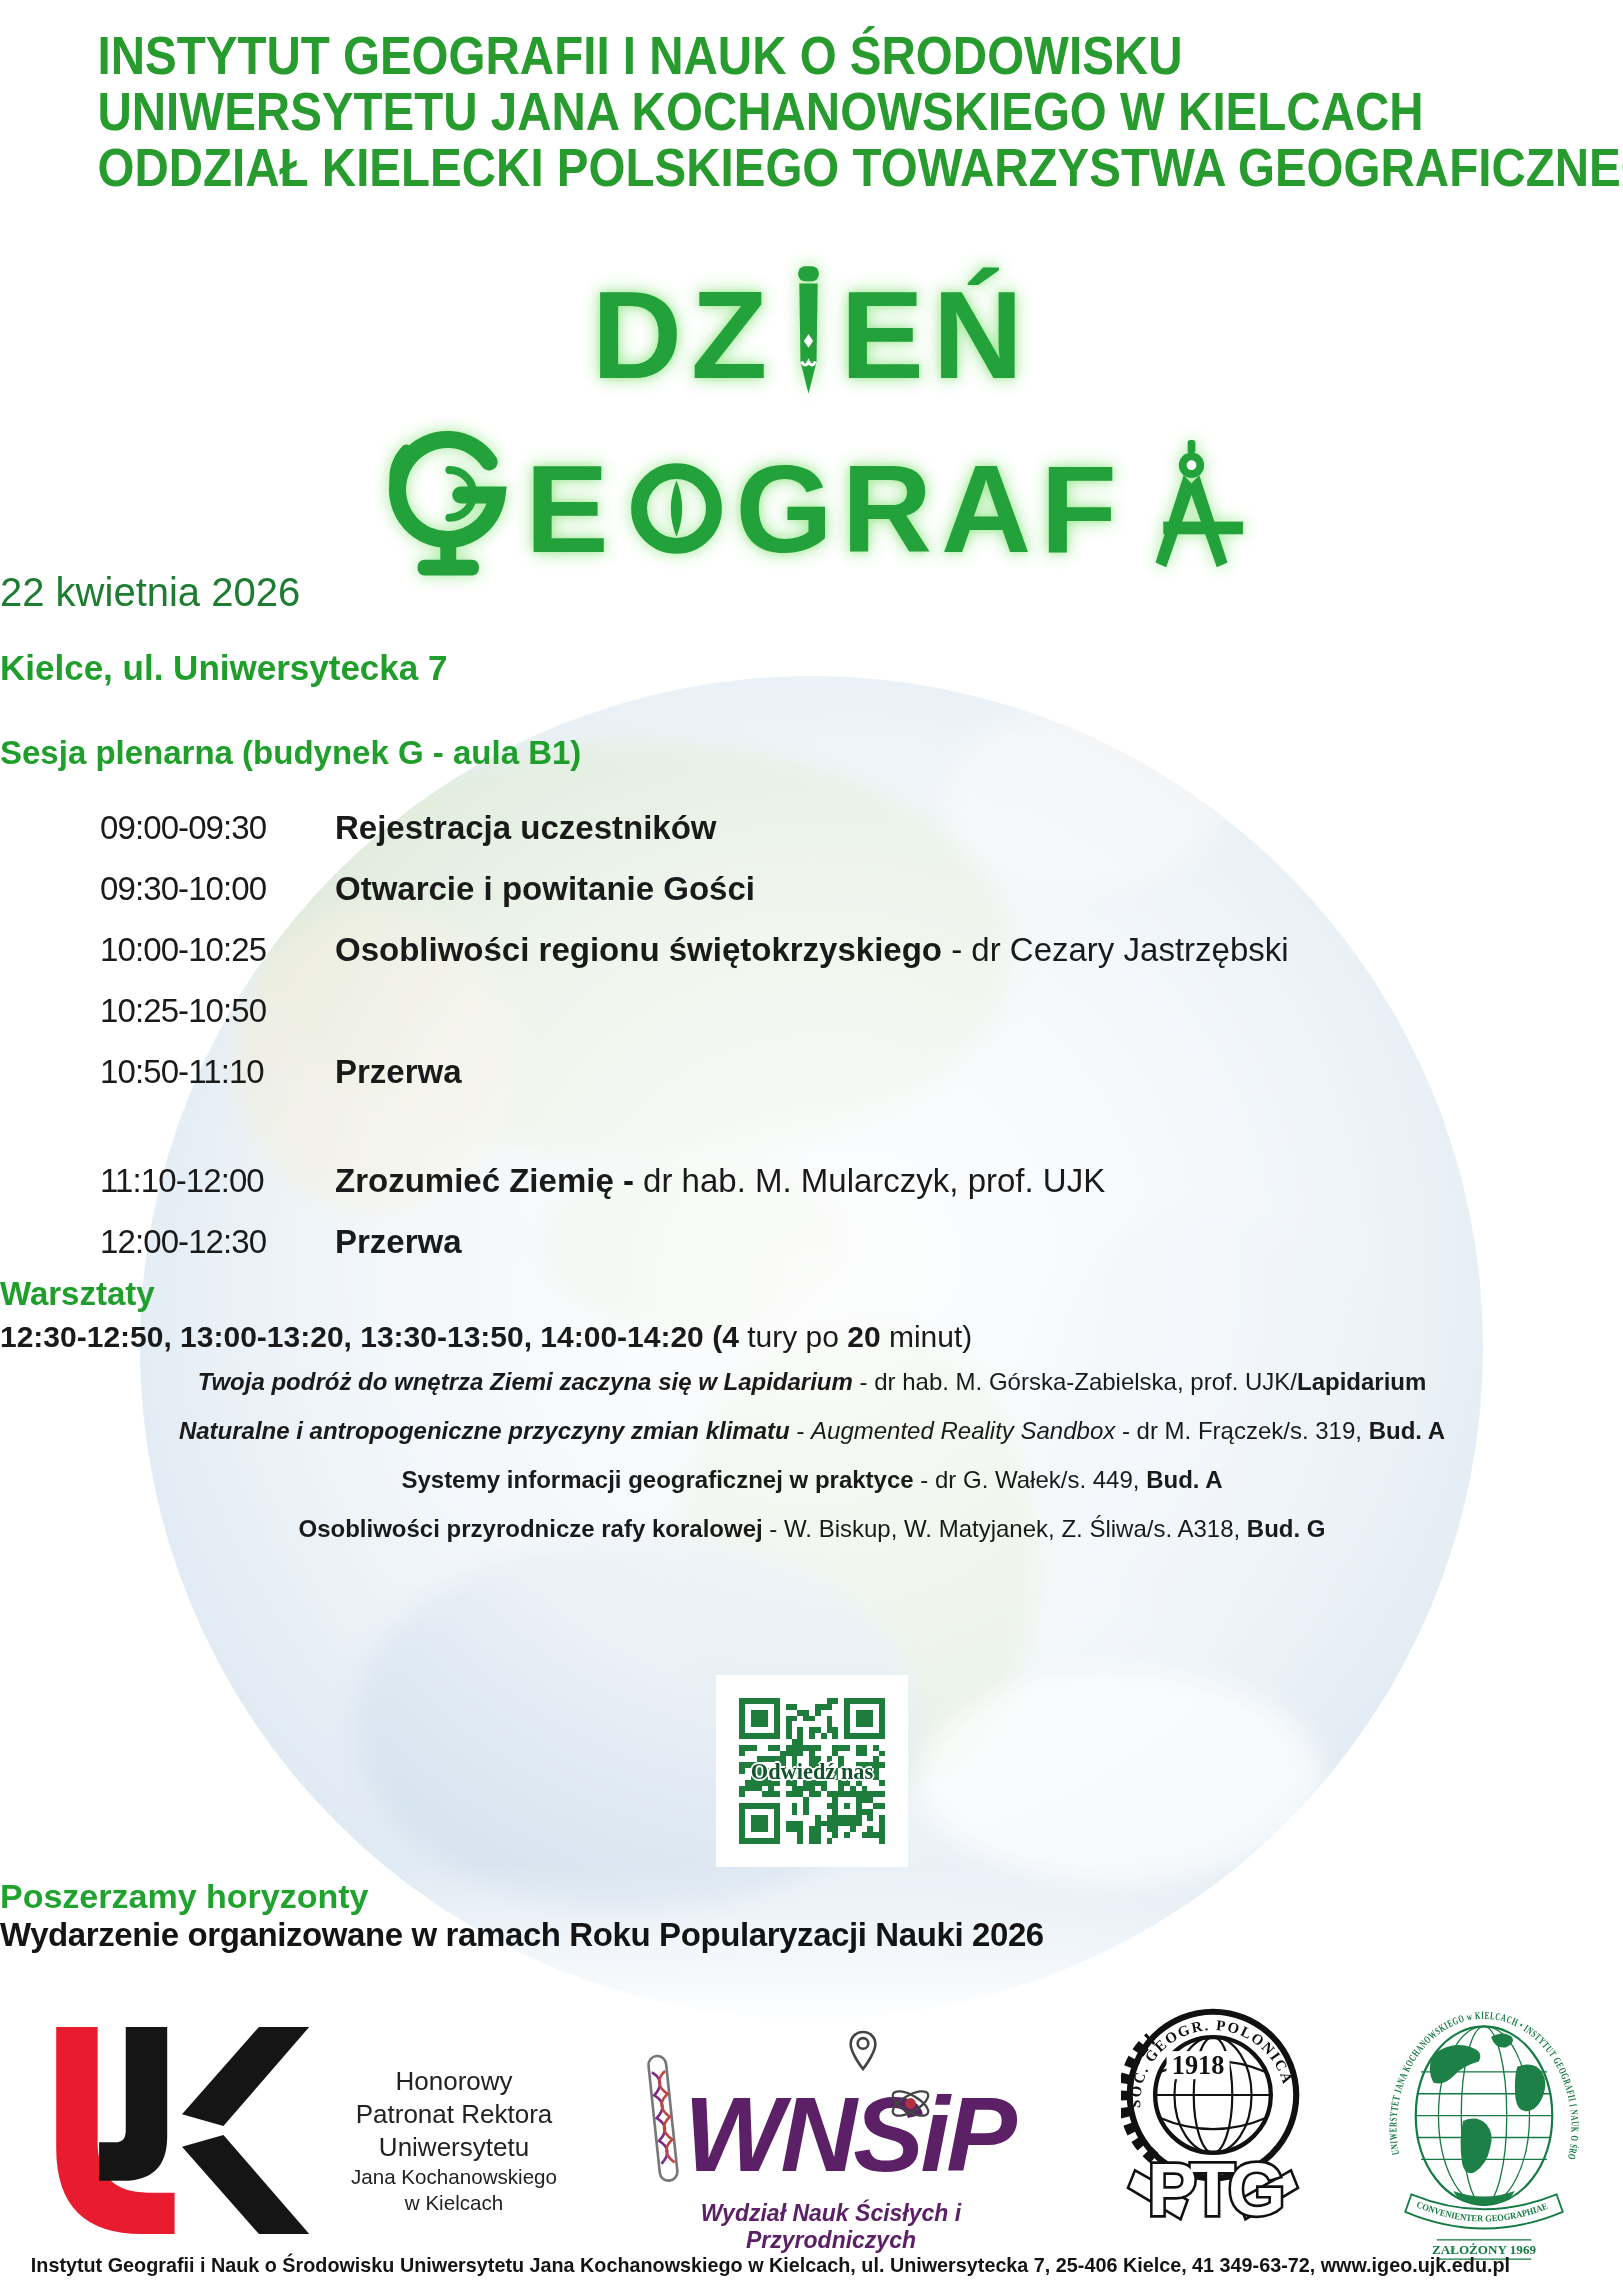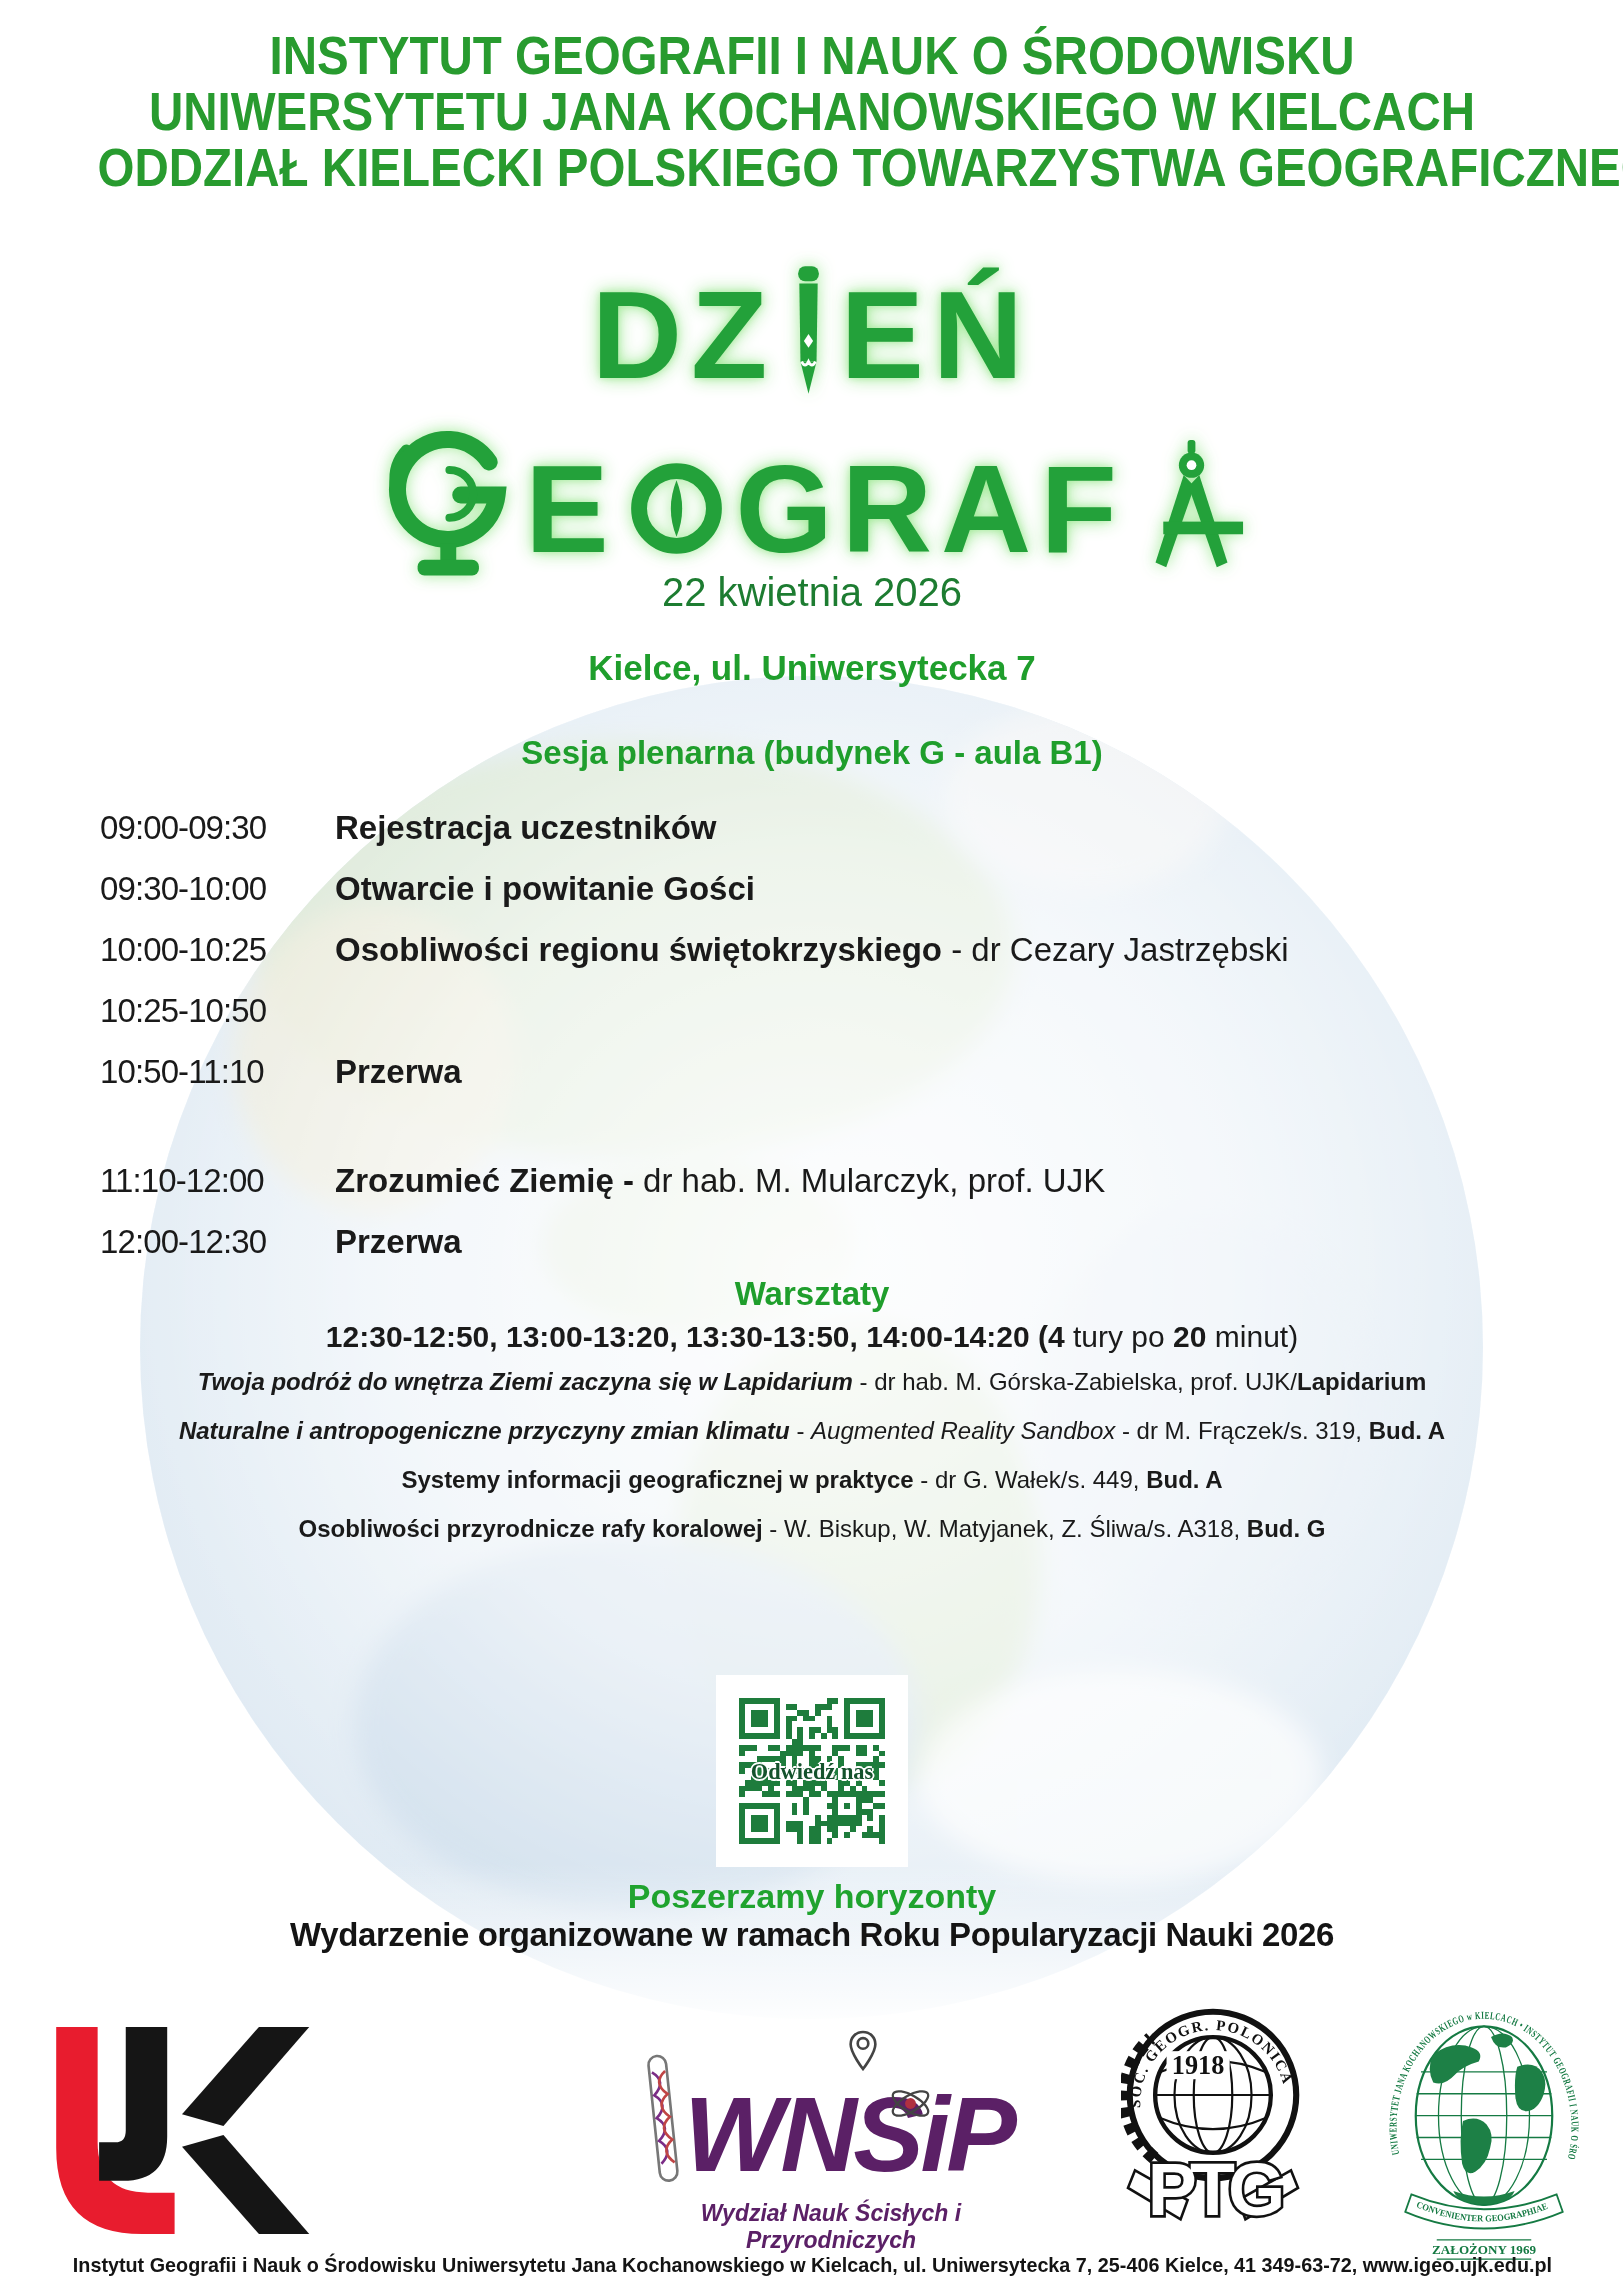--- a/index.html
+++ b/index.html
@@ -16,21 +16,21 @@
   .earth .blob{position:absolute; border-radius:50%; filter:blur(12.5px);}
   .earth::after{
     content:""; position:absolute; inset:0;
     background:radial-gradient(circle at 50% 45%, rgba(255,255,255,.9) 0%, rgba(255,255,255,.6) 42%, rgba(255,255,255,.15) 72%, rgba(255,255,255,0) 100%);
   }
   .earth-fade{
     position:absolute; left:0; top:1863px; width:1624px; height:206px;
     background:linear-gradient(to bottom, rgba(255,255,255,0), #fff 80%);
   }
   
-  .center{position:absolute; left:0; width:1624px; text-align:center;}
+  .center{position:absolute; left:0; width:1624px; text-align:left;}
   .b{font-weight:bold;} .i{font-style:italic;}
   
   .org-header{top:27px; line-height:56px; font-weight:bold; color:#289b2f; font-size:54px;}
   .org-header .hline{display:block; transform:scaleX(.88); white-space:nowrap;}
   
   .logo-line{display:flex; justify-content:center; align-items:center; gap:12.5px;
     font-weight:bold; color:#23a13a; letter-spacing:9px;
     text-shadow:0 0 18px rgba(151,231,140,.95), 0 0 6.3px rgba(187,240,177,.9);}
   .logo-line svg{filter:drop-shadow(0 0 8px rgba(151,231,140,.9));}
   .logo1{top:240px; height:188px; font-size:125px;}
@@ -506,20 +506,31 @@
   <div class="center slogan">Poszerzamy horyzonty</div>
   <div class="center event-note">Wydarzenie organizowane w ramach Roku Popularyzacji Nauki 2026</div>
 
   <svg class="ujk-logo" width="296" height="235" viewBox="0 0 200 150">
     <path d="M15,5 h28 v78 q0,34 34,34 h18 v28 h-22 q-58,0 -58,-58 z" fill="#e81c2e"></path>
     <path d="M62,5 h28 v74 q0,30 -30,30 h-16 v-26 h11 q7,0 7,-8 z" fill="#151515"></path>
     <polygon points="100,64 152,5 186,5 128,72" fill="#151515"></polygon>
     <polygon points="128,78 186,145 152,145 100,86" fill="#151515"></polygon>
   </svg>
 
+  <div class="patronage">
+    <div>
+        <div class="pl-large">Honorowy</div>
+        <div class="pl-large">Patronat Rektora</div>
+        <div class="pl-large">Uniwersytetu</div>
+      </div>
+    <div>
+        <div class="pl-small">Jana Kochanowskiego</div>
+        <div class="pl-small">w Kielcach</div>
+      </div>
+  </div>
 
   <div class="wnsip">
     <div class="wnsip-row">
       <svg width="30" height="134" viewBox="0 0 34 150" style="transform:rotate(-6deg);">
         <rect x="6" y="2" width="20" height="142" rx="10" fill="none" stroke="#777" stroke-width="3"></rect>
         <path d="M9,20 q16,12 0,26 q16,12 0,26 q16,12 0,26 q16,12 0,26" stroke="#7b2d86" stroke-width="3" fill="none"></path>
         <path d="M24,20 q-16,12 0,26 q-16,12 0,26 q-16,12 0,26 q-16,12 0,26" stroke="#c04545" stroke-width="3" fill="none"></path>
       </svg>
       <span class="wnsip-name">WNSiP</span>
       <svg class="wnsip-pin" width="30" height="41" viewBox="0 0 34 46">

